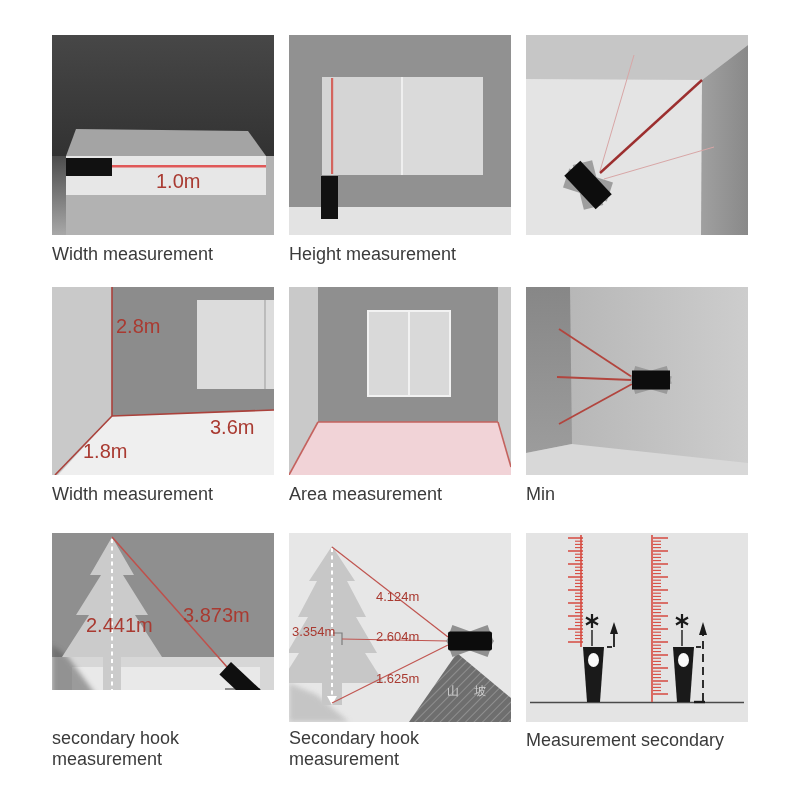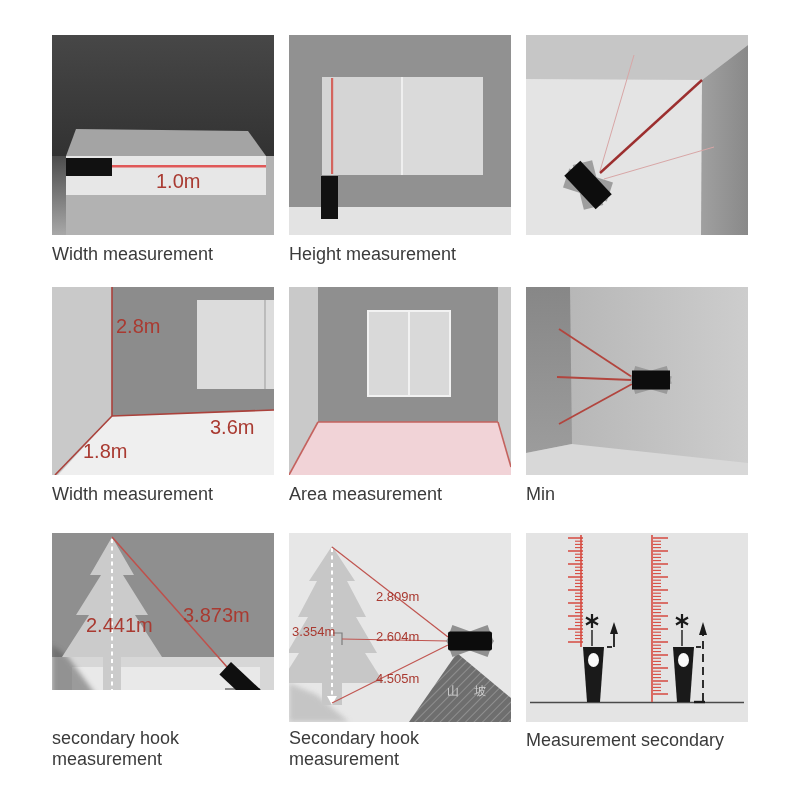--- a/index.html
+++ b/index.html
@@ -186,23 +186,23 @@
       <line x1="159" y1="104" x2="43" y2="14" stroke="#c05550" stroke-width="1.2"></line>
       <line x1="159" y1="108" x2="53" y2="106" stroke="#c05550" stroke-width="1.2"></line>
       <line x1="159" y1="112" x2="43" y2="170" stroke="#c05550" stroke-width="1.2"></line>
       <g transform="translate(181,108)">
         <rect x="-22" y="-9" width="44" height="18" transform="rotate(20)" fill="#909090"></rect>
         <rect x="-22" y="-9" width="44" height="18" transform="rotate(-20)" fill="#909090"></rect>
         <rect x="-22" y="-9.5" width="44" height="19" rx="2" fill="#0c0c0c"></rect>
       </g>
     </svg>
     <span class="meas small" style="left:3px;top:92px">3.354m</span>
-    <span class="meas small" style="left:87px;top:57px">2.809m</span>
+    <span class="meas small" style="left:87px;top:57px">4.124m</span>
     <span class="meas small" style="left:87px;top:97px">2.604m</span>
-    <span class="meas small" style="left:87px;top:139px">4.505m</span>
+    <span class="meas small" style="left:87px;top:139px">1.625m</span>
     <span class="slope-label" style="left:158px;top:150px">山 坡</span>
   </div>
   <div class="cap" style="left:289px;top:728px">
     <span>Secondary hook</span><br>
     <span>measurement</span>
   </div>
 
   <div class="panel" style="left:526px;top:533px;height:189px">
     <svg width="222" height="189" viewBox="0 0 222 189">
       <defs>

